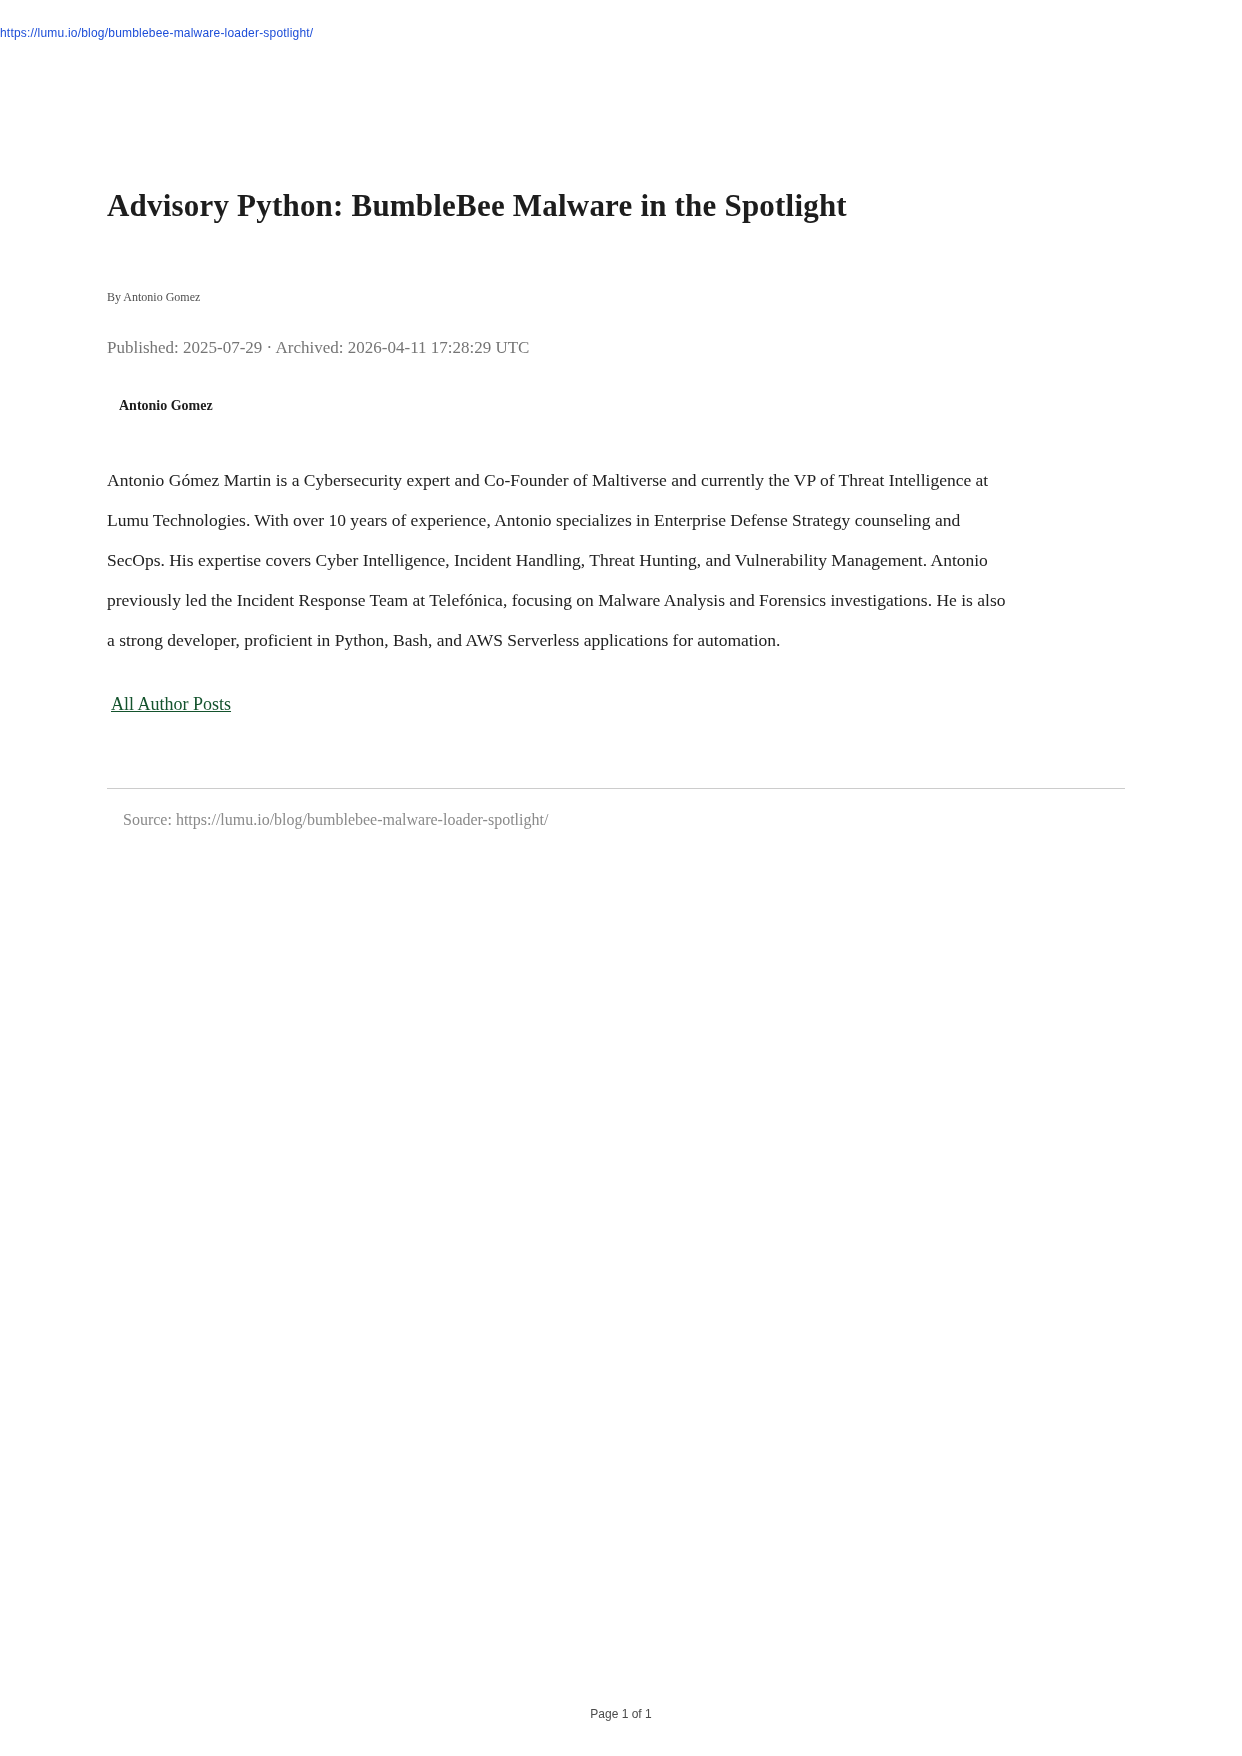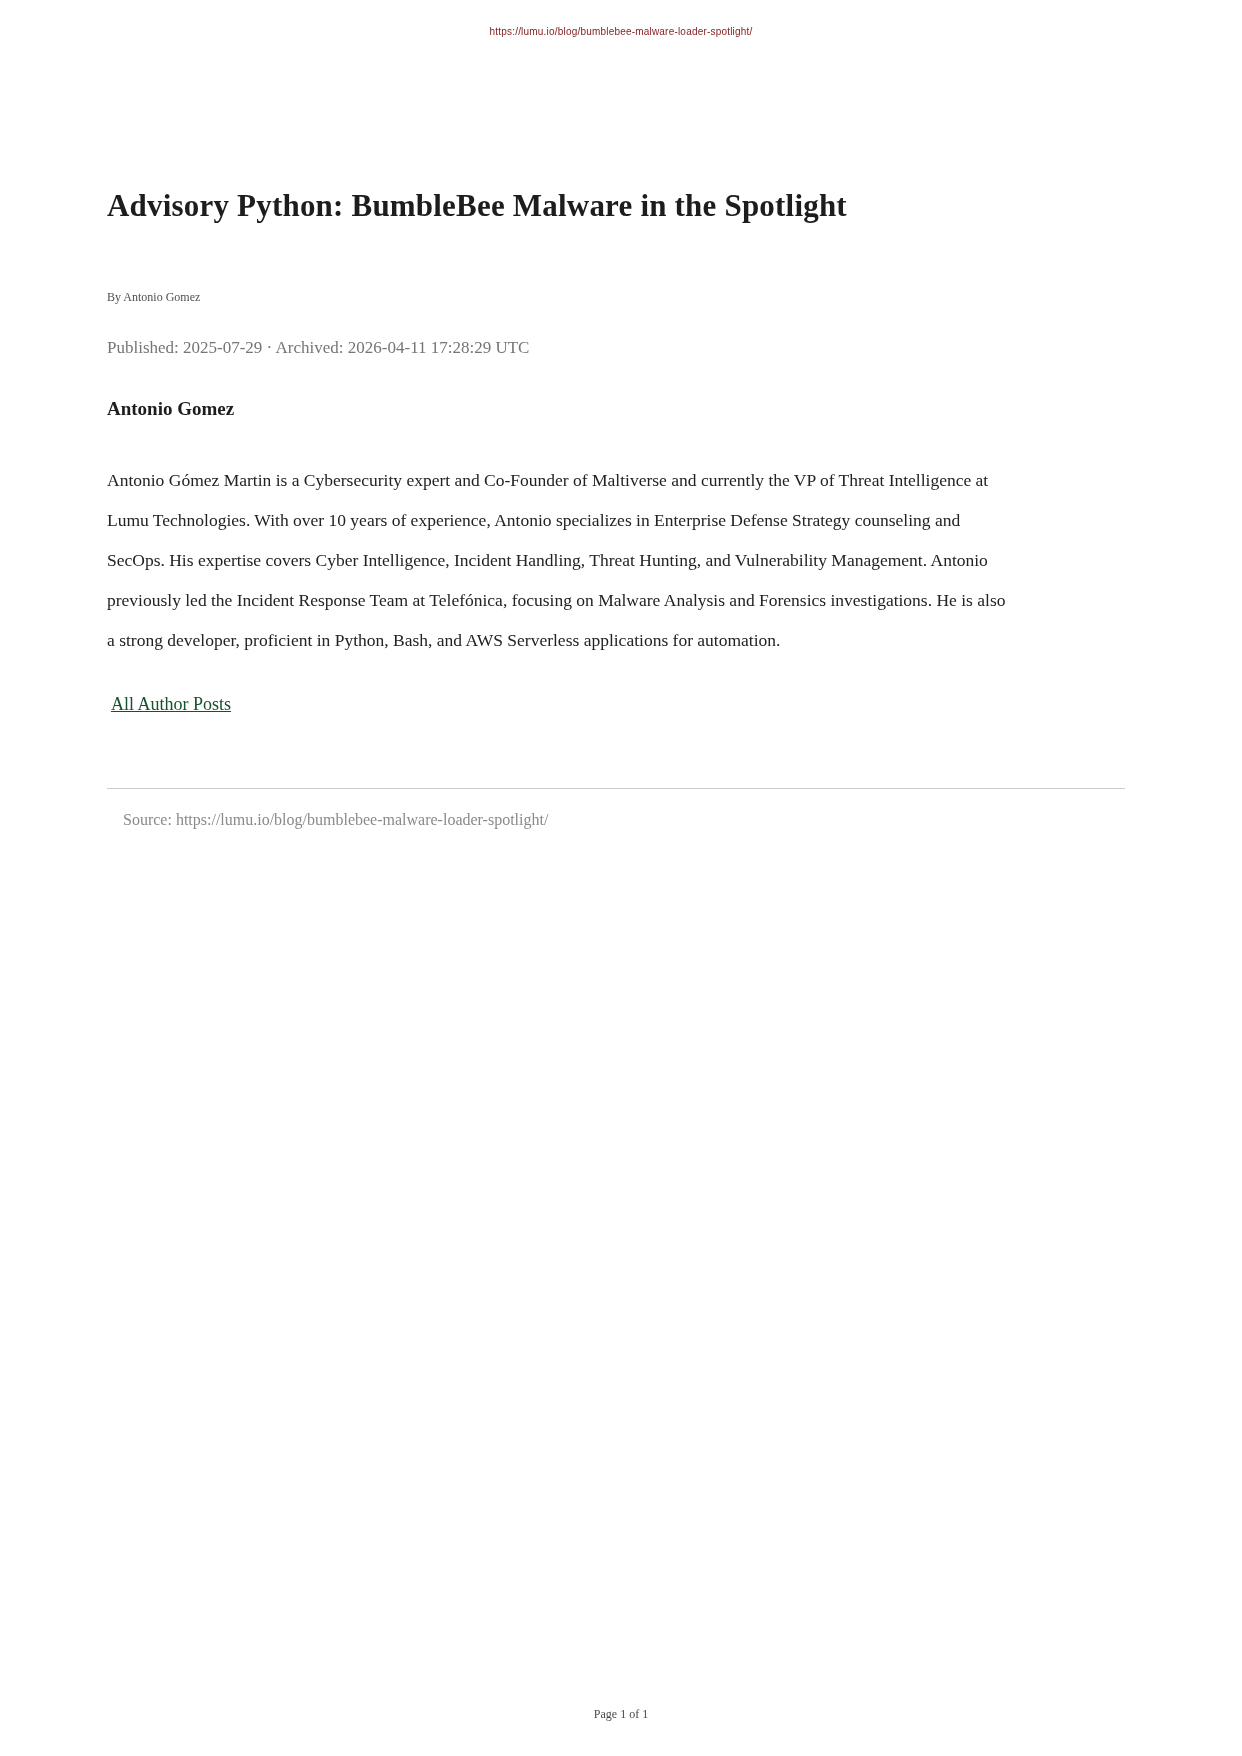--- a/index.html
+++ b/index.html
@@ -10,24 +10,24 @@
     height: 1756px;
     background: #ffffff;
     font-family: "Liberation Serif", serif;
     overflow: hidden;
   }
   .print-header {
     position: absolute;
     top: 26px;
     left: 0;
     width: 100%;
-    text-align: center;
+    text-align: left;
     font-family: "Liberation Sans", sans-serif;
-    font-size: 10px;
-    color: #7f1d1d;
+    font-size: 12px;
+    color: #1d4ed8;
     letter-spacing: 0.2px;
   }
   .content {
     position: absolute;
     left: 107px;
     width: 1018px;
     top: 0;
   }
   .article-title {
     position: absolute;
@@ -50,22 +50,22 @@
   .published-line {
     position: absolute;
     top: 338px;
     left: 0;
     font-size: 17px;
     color: #757575;
   }
   .author-heading {
     position: absolute;
     top: 398px;
-    left: 0;
-    font-size: 19px;
+    left: 12px;
+    font-size: 14px;
     font-weight: bold;
     color: #1d1d1d;
     font-family: Liberation Serif, serif;
   }
   .author-bio {
     position: absolute;
     top: 460px;
     left: 0;
     width: 905px;
     font-size: 17.5px;
@@ -96,21 +96,21 @@
     font-size: 16px;
     color: #8a8a8a;
     text-align: center;
   }
   .print-footer {
     position: absolute;
     top: 1707px;
     left: 0;
     width: 100%;
     text-align: center;
-    font-family: Liberation Serif, serif;
+    font-family: Liberation Sans, sans-serif;
     font-size: 12px;
     color: #4a4a4a;
   }
 </style>
 </head>
 <body>
 
 <div class="page">
 
   <div class="print-header">https://lumu.io/blog/bumblebee-malware-loader-spotlight/</div>

